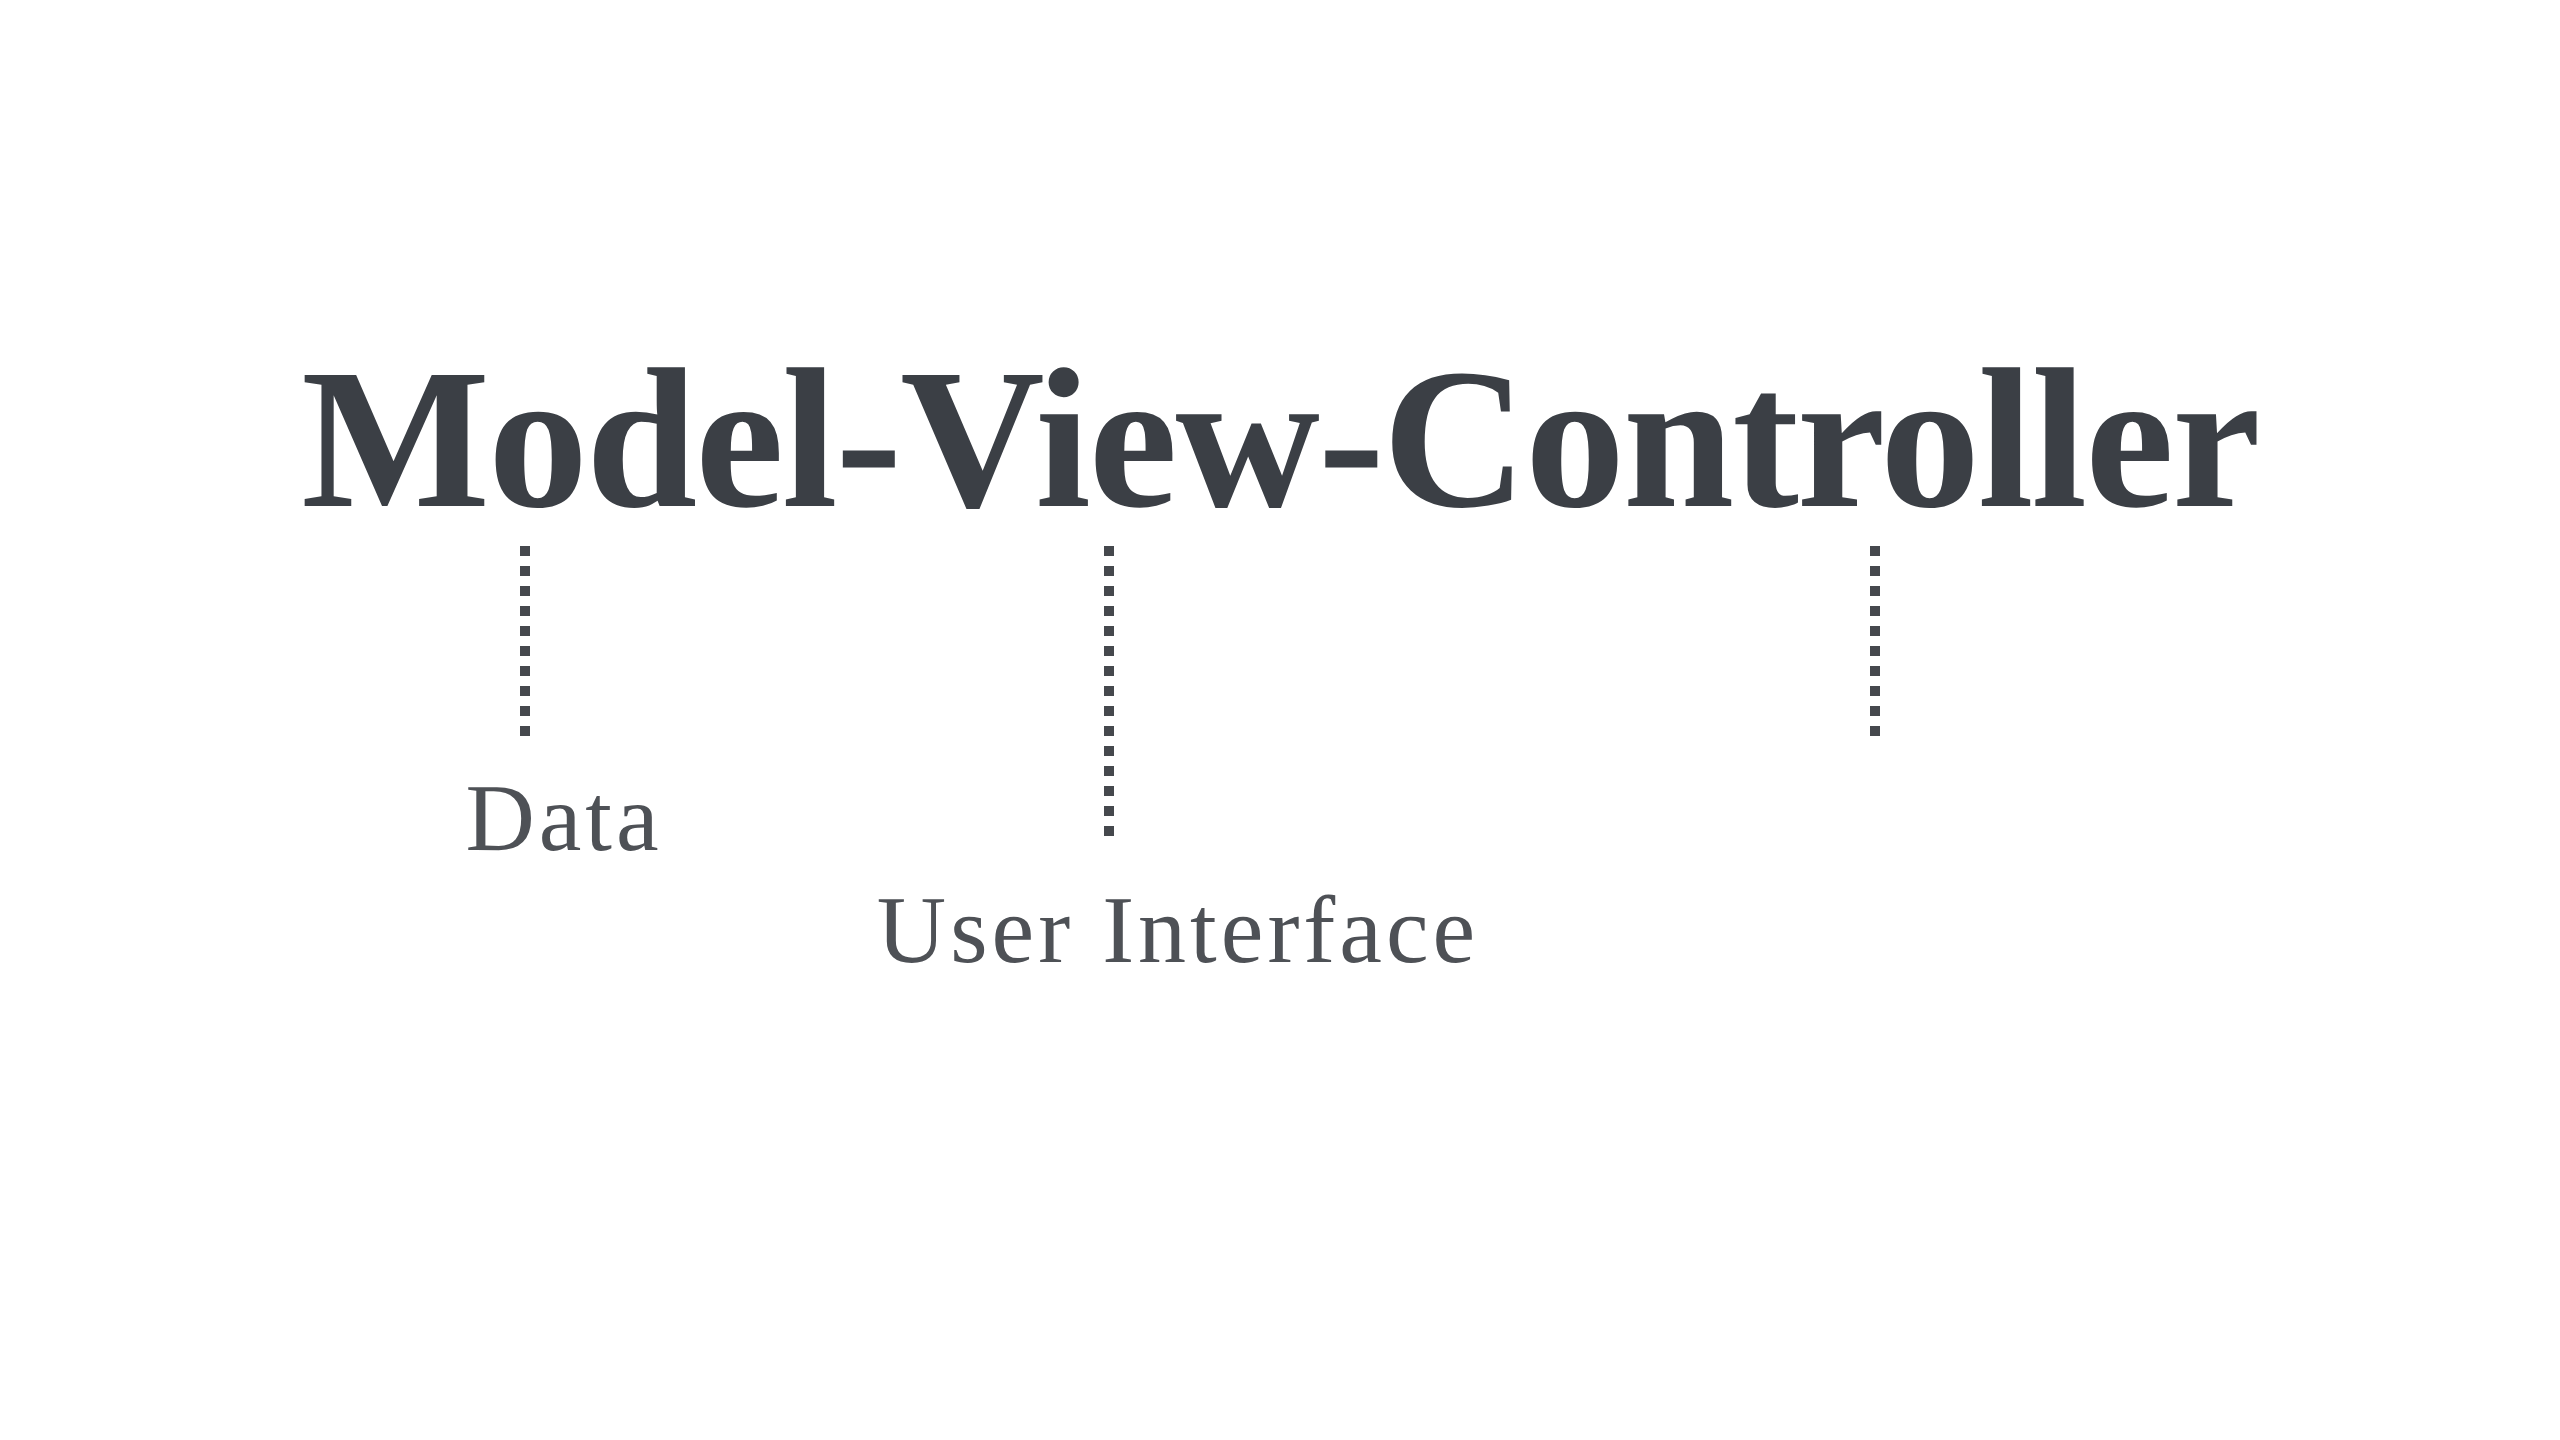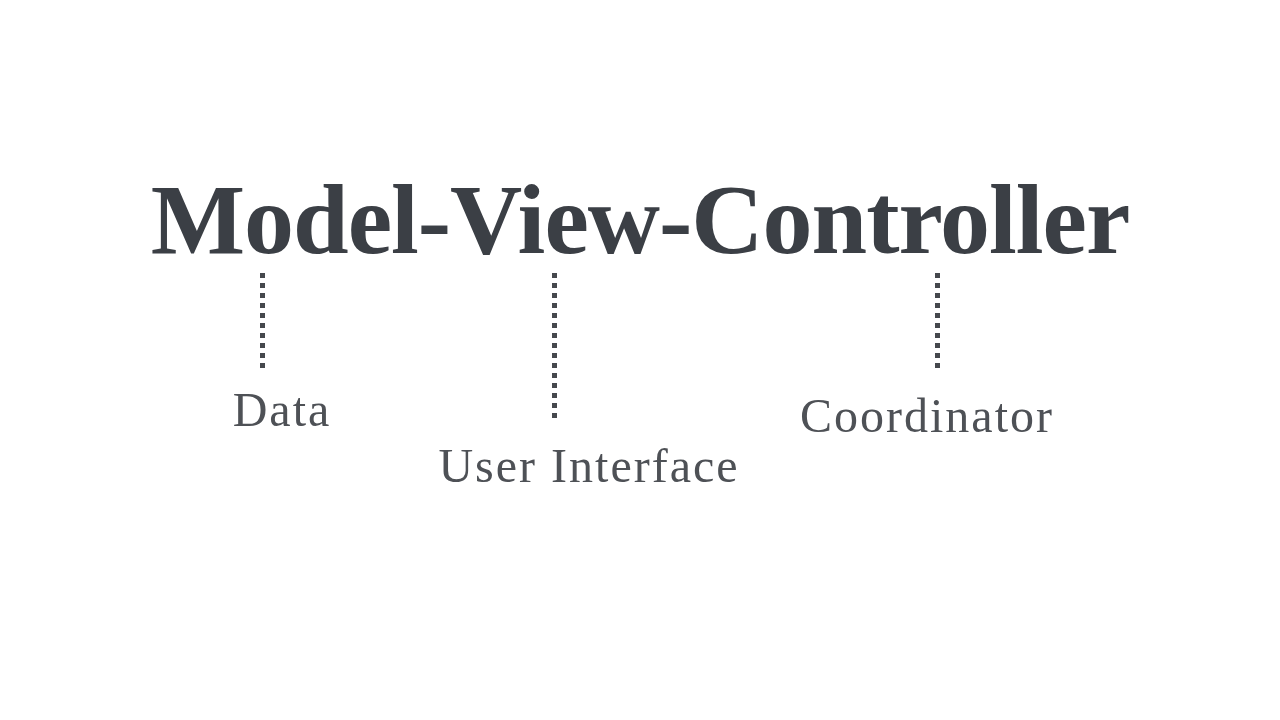--- a/index.html
+++ b/index.html
@@ -70,15 +70,14 @@
   <div class="connector c-model"></div>
 
   <div class="connector c-view"></div>
 
   <div class="connector c-controller"></div>
 
   <div class="label l-model">Data</div>
 
   <div class="label l-view">User Interface</div>
 
-  <div class="label l-controller">Coordinator</div>
 
 </div>
 
 </body></html>

